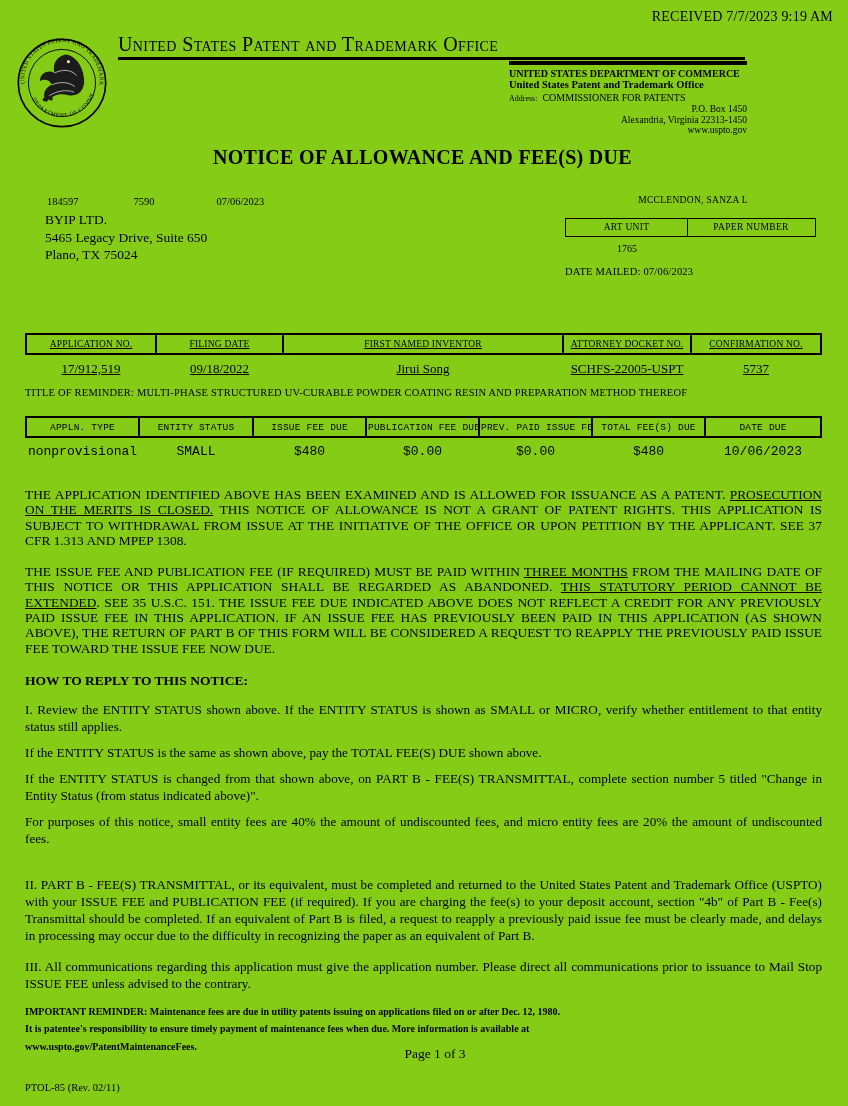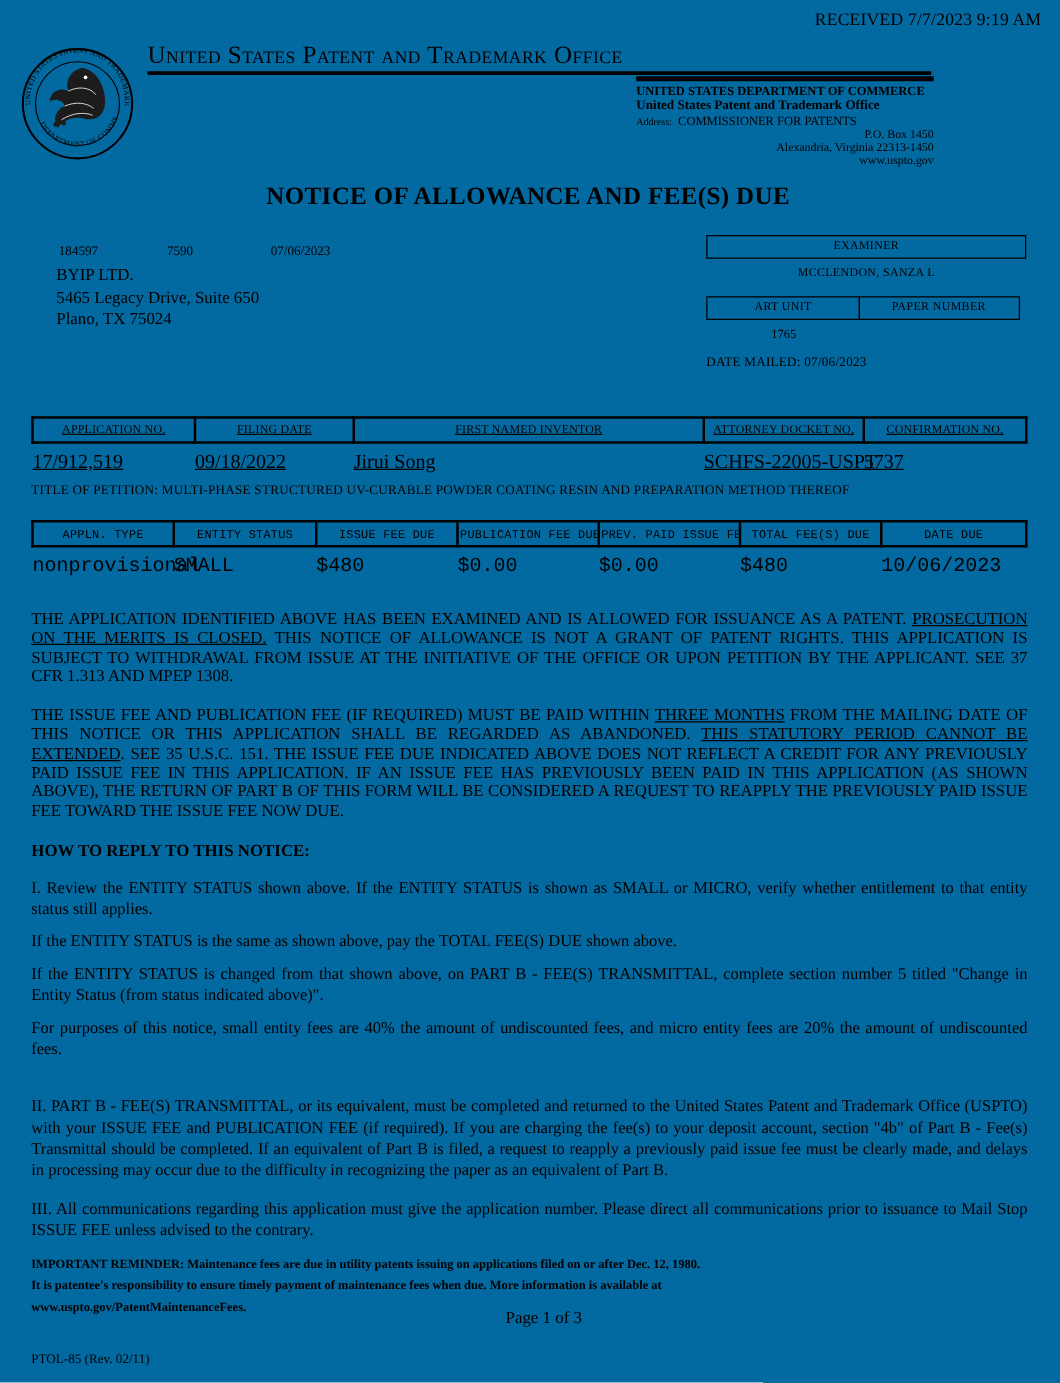--- a/index.html
+++ b/index.html
@@ -1,17 +1,17 @@
 <!DOCTYPE html>
 <html><head>
 <meta charset="utf-8">
 <style>
   html,body { margin:0; padding:0; background:#ffffff; }
   .page {
-    position:relative; width:848px; height:1106px; background:#0369a1;
+    position:relative; width:848px; height:1106px; background:#84cc16;
     font-family:"Liberation Serif", serif; color:#000; overflow:hidden;
   }
   
   .received { position:absolute; top:9px; right:15px; font-size:14px; letter-spacing:.2px; }
 
   
   .seal { position:absolute; left:16px; top:37px; width:92px; height:92px; }
 
   
   .office-heading {
@@ -51,21 +51,21 @@
   .auv { width:124px; text-align:center; font-size:10px; }
   .pnv { width:130px; }
   .date-mailed { margin-top:12px; font-size:10.5px; letter-spacing:.2px; }
 
   
   .dtable { position:absolute; left:25px; border-collapse:collapse; table-layout:fixed; width:795px; }
   .app-table { top:333px;text-decoration:underline; }
   .fee-table { top:416px;font-family:Liberation Mono, monospace; }
   .dtable th { border:2px solid #000; font-weight:normal; font-size:9.5px; height:18px;
                padding:0 1px; text-align:center; letter-spacing:.2px; overflow:hidden; white-space:nowrap; }
-  .dtable td { border:none; font-size:16px; padding:6px 0 0 0; white-space:nowrap; }
+  .dtable td { border:none; font-size:13px; padding:6px 0 0 0; text-align:center; white-space:nowrap; }
 
   .invention-title { position:absolute; left:25px; top:387px; font-size:10.5px; letter-spacing:.2px; white-space:nowrap; }
 
   
   .body-col { position:absolute; left:25px; top:487px; width:797px; }
   .bp { font-weight:normal; font-size:13.4px; line-height:15.3px; text-align:justify; margin:0; }
   .bp + .bp { margin-top:16px; }
   .u { text-decoration:underline; }
   .howto { font-weight:bold; font-size:13.5px; margin-top:17px; }
   .item { font-size:13.2px; line-height:17px; text-align:justify; margin-top:9px; }
@@ -128,21 +128,20 @@
   <div class="mail-meta">
     <span class="mm1">184597</span><span class="mm2">7590</span><span class="mm3">07/06/2023</span>
   </div>
   <div class="recipient">
     <div>BYIP LTD.</div>
     <div>5465 Legacy Drive, Suite 650</div>
     <div>Plano, TX 75024</div>
   </div>
 
   <div class="examiner-panel">
-    <div class="ebox">EXAMINER</div>
     <div class="examiner-name">MCCLENDON, SANZA L</div>
     <div class="aupn-row">
       <div class="ebox au">ART UNIT</div>
       <div class="ebox pn">PAPER NUMBER</div>
     </div>
     <div class="aupn-vals">
       <div class="auv">1765</div>
       <div class="pnv"></div>
     </div>
     <div class="date-mailed">DATE MAILED: 07/06/2023</div>
@@ -167,21 +166,21 @@
     <tr>
       <td>17/912,519</td>
       <td>09/18/2022</td>
       <td>Jirui Song</td>
       <td>SCHFS-22005-USPT</td>
       <td>5737</td>
     </tr>
   </tbody>
     </table>
 
-  <div class="invention-title">TITLE OF PETITION: MULTI-PHASE STRUCTURED UV-CURABLE POWDER COATING RESIN AND PREPARATION METHOD THEREOF</div>
+  <div class="invention-title">TITLE OF REMINDER: MULTI-PHASE STRUCTURED UV-CURABLE POWDER COATING RESIN AND PREPARATION METHOD THEREOF</div>
 
   <table class="dtable fee-table">
     <colgroup>
         <col style="width:113px">
         <col style="width:114px">
         <col style="width:113px">
         <col style="width:113px">
         <col style="width:113px">
         <col style="width:113px">
         <col style="width:116px">

